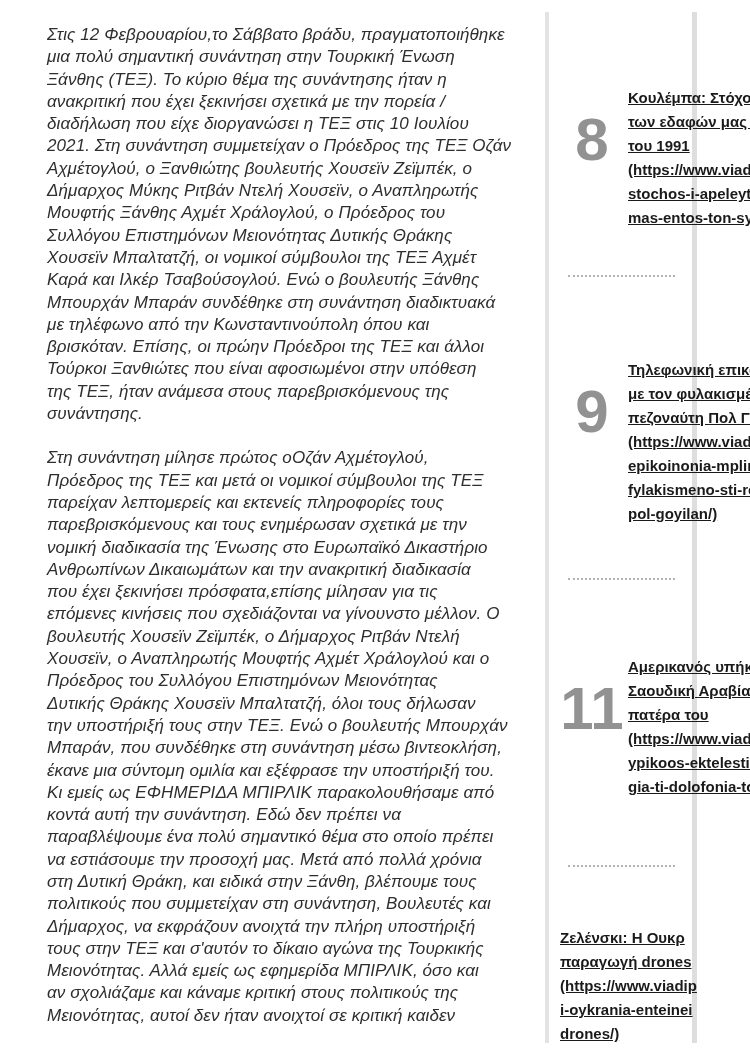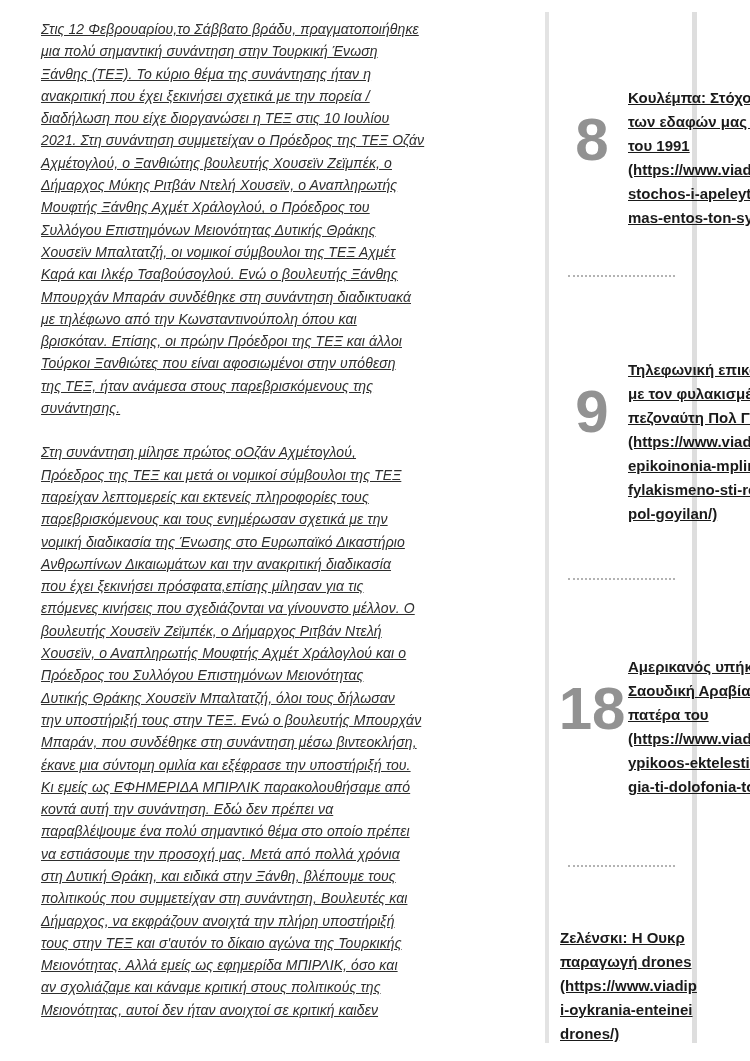--- a/index.html
+++ b/index.html
@@ -13,28 +13,27 @@
   }
 
   
   .article {
     position: absolute;
     left: 35px;
     top: 12px;
     width: 516px;
   }
   .article p {
-    margin: 6px;
+    margin: 12px;
     font-style: italic;
-    font-size: 14px;
+    font-size: 17px;
     line-height: 22.3px;
     color: #2e2e2e;
     white-space: pre-line;
     letter-spacing: 0.1px;
-    text-decoration: underline;
   }
   .article p + p { margin-top: 22px; }
 
   
   .vline {
     position: absolute;
     top: 12px;
     height: 1031px;
     background: #e3e3e3;
     z-index: 0;
@@ -168,21 +167,21 @@
       <a class="side-link">Τηλεφωνική επικο
 με τον φυλακισμέ
 πεζοναύτη Πολ Γο
 (https://www.viadip
 epikoinonia-mplink
 fylakismeno-sti-ros
 pol-goyilan/)</a>
     </div>
 
     <div class="side-item item-10">
-      <div class="side-num">18</div>
+      <div class="side-num">11</div>
       <a class="side-link">Αμερικανός υπήκο
 Σαουδική Αραβία γ
 πατέρα του
 (https://www.viadip
 ypikoos-ektelestik
 gia-ti-dolofonia-toy</a>
     </div>
 
     <div class="side-item item-11">
       <a class="side-link">Ζελένσκι: Η Ουκρ

